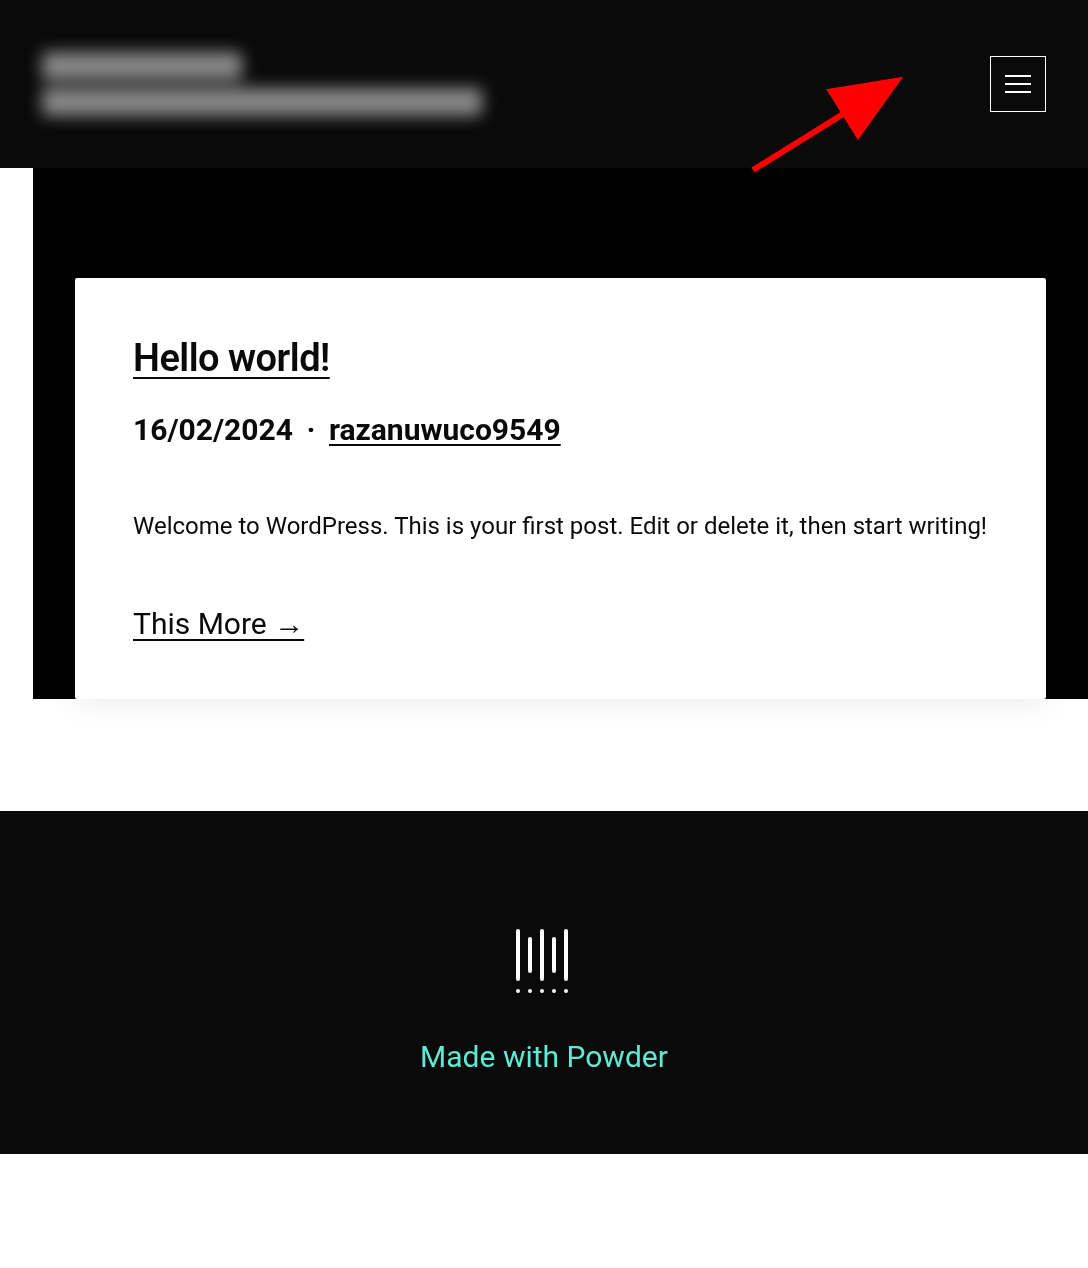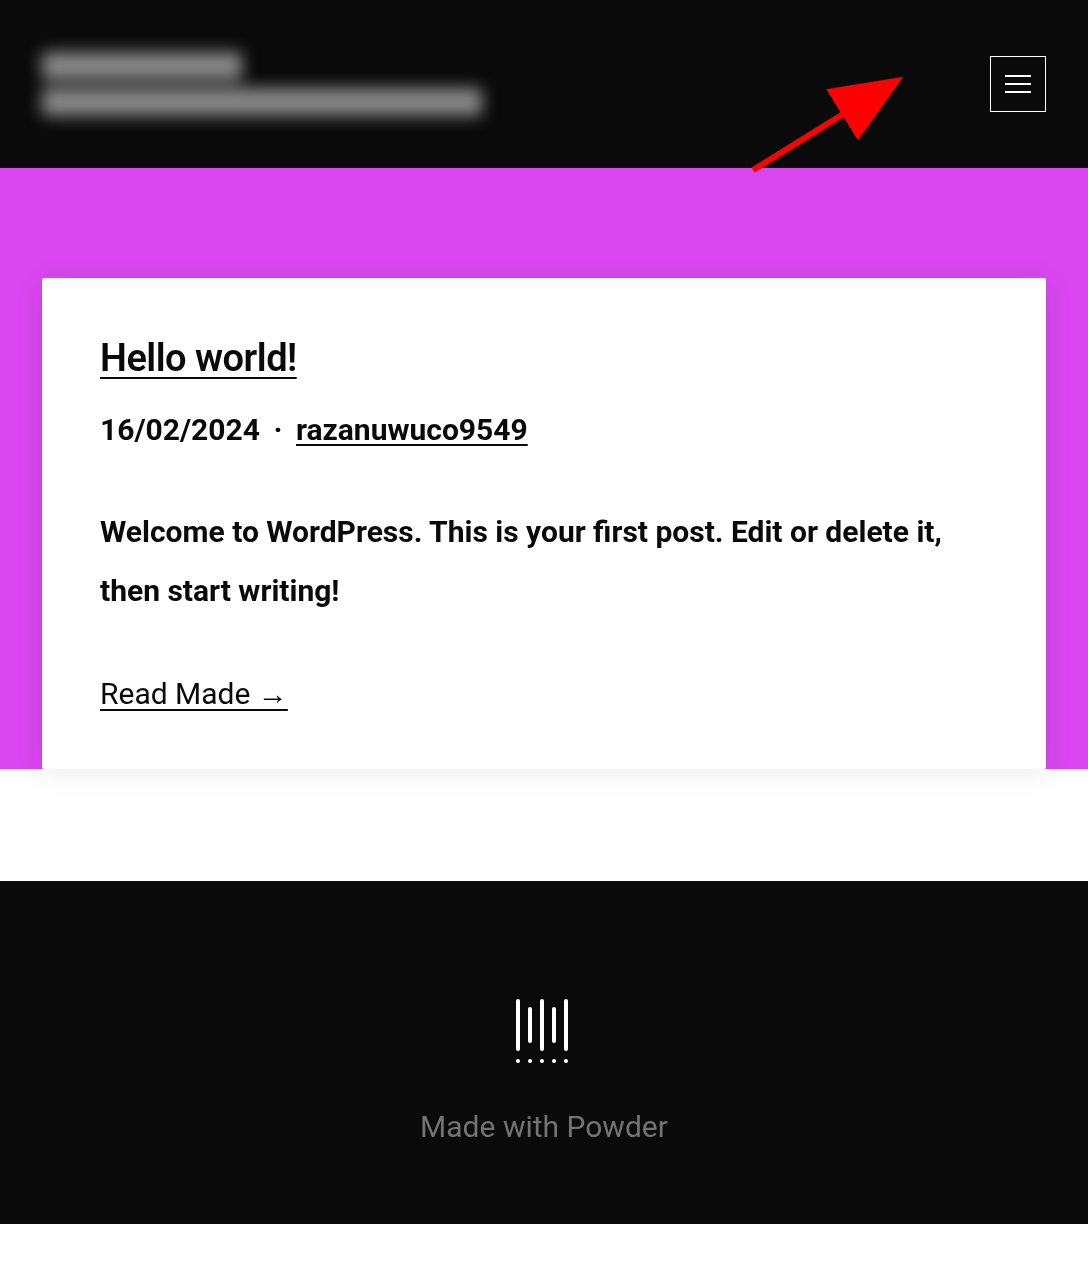--- a/index.html
+++ b/index.html
@@ -75,21 +75,22 @@
     .arrow-annotation {
       position: absolute;
       top: 75px;
       left: 748px;
       pointer-events: none;
       z-index: 5;
     }
     
     .main-content {
       padding: 110px 42px 0 42px;
-      background: #d946ef;
+      background: #000000;
+      margin-left: 33px;
     }
     
     .post-card {
       background: #ffffff;
       box-shadow: 0 4px 30px rgba(0, 0, 0, 0.08);
       padding: 58px;
       border-radius: 2px;
     }
     
     .post-title {
@@ -119,25 +120,25 @@
     }
     
     .post-author {
       text-decoration: underline;
       text-decoration-thickness: 1.5px;
       text-underline-offset: 4px;
       color: #0a0a0a;
     }
     
     .post-excerpt {
-      font-size: 30px;
+      font-size: 24px;
       line-height: 1.95;
       color: #0a0a0a;
       margin-bottom: 56px;
-      font-weight: 700;
+      font-weight: 400;
     }
     
     .read-more {
       font-size: 30px;
       color: #0a0a0a;
       text-decoration: underline;
       text-decoration-thickness: 1.5px;
       text-underline-offset: 5px;
       display: inline-block;
       font-weight: 400;
@@ -153,21 +154,21 @@
     }
     
     .footer-logo {
       display: inline-block;
       margin-bottom: 38px;
     }
     
     .footer-text {
       font-size: 30px;
       font-weight: 400;
-      color: #737373;
+      color: #5eead4;
     }
   </style>
 </head>
 <body>
 
 <header class="header">
   <div class="site-title-area">
     <div class="site-title-line1"></div>
     <div class="site-title-line2"></div>
   </div>
@@ -195,21 +196,21 @@
     <h2 class="post-title">Hello world!</h2>
     
     <div class="post-meta">
       <span class="post-date">16/02/2024</span>
       <span class="meta-separator">·</span>
       <span class="post-author">razanuwuco9549</span>
     </div>
     
     <p class="post-excerpt">Welcome to WordPress. This is your first post. Edit or delete it, then start writing!</p>
     
-    <a class="read-more">Read Made →</a>
+    <a class="read-more">This More →</a>
   </article>
 </main>
 
 <footer class="footer">
   <div class="footer-logo">
     <svg width="68" height="68" viewBox="0 0 68 68">
       <g fill="#ffffff">
         <rect x="6" y="0" width="4" height="52" rx="2"></rect>
         <rect x="18" y="8" width="4" height="36" rx="2"></rect>
         <rect x="30" y="0" width="4" height="52" rx="2"></rect>

